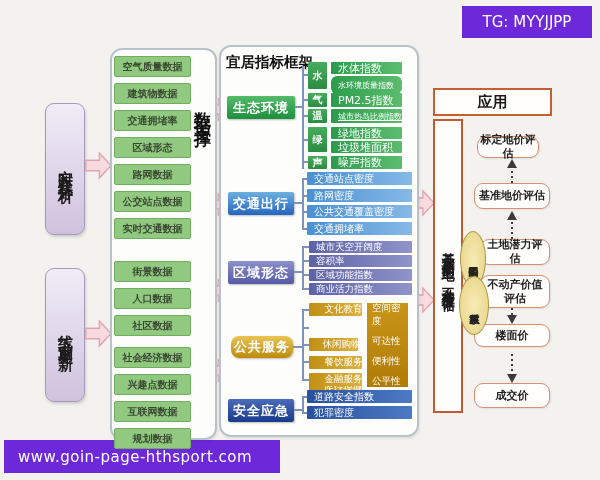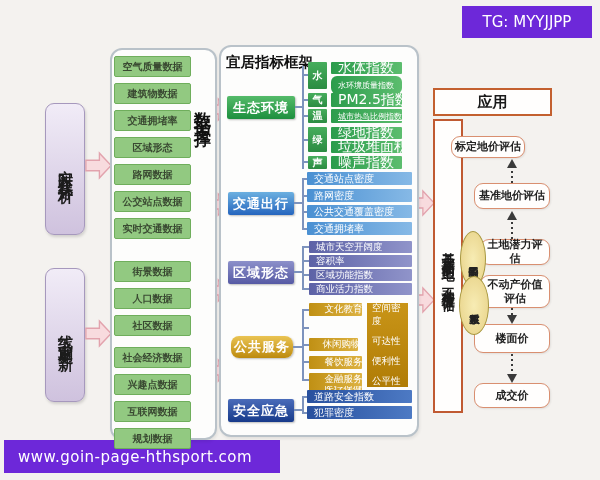--- a/index.html
+++ b/index.html
@@ -38,21 +38,21 @@
        font-size:13px;font-weight:bold;border-radius:2px;white-space:nowrap;
        box-shadow:1px 1px 2px rgba(0,0,0,.25);letter-spacing:1px;}
   .cat-eco{background:linear-gradient(180deg,#55bb6a,#1d8f3e);}
   .cat-tra{background:linear-gradient(180deg,#6cb0e0,#2565be);}
   .cat-reg{background:linear-gradient(180deg,#8c90ca,#565aa4);}
   .cat-pub{background:linear-gradient(180deg,#eac453,#bd8a0e);border-radius:8px;}
   .cat-saf{background:linear-gradient(180deg,#4a6cba,#173a8a);}
 
   .bar{display:flex;align-items:center;color:#fff;white-space:nowrap;overflow:hidden;
        border-radius:1px;padding-left:7px;box-sizing:border-box;}
-  .bar-green{background:linear-gradient(90deg,#2b9c4c,#5cbd6e);font-size:14px;}
+  .bar-green{background:linear-gradient(90deg,#2b9c4c,#5cbd6e);font-size:11px;}
   .bar-blu{background:linear-gradient(90deg,#4a90d2,#86b9e6);font-size:10px;}
   .bar-pur{background:linear-gradient(90deg,#5d62a6,#9094ca);font-size:9.5px;}
   .bar-gold{background:linear-gradient(90deg,#c09014,#ddb242);font-size:9.5px;justify-content:center;padding-left:16px;}
   .bar-navy{background:linear-gradient(90deg,#28509e,#4d7ac4);font-size:10px;}
   .tag-sq{background:linear-gradient(180deg,#46ad5c,#2b8c42);color:#fff;font-size:10px;font-weight:bold;
           display:flex;align-items:center;justify-content:center;border-radius:1px;}
   .gold-big{background:linear-gradient(180deg,#c99518,#b07c06);color:#fff;font-size:9.5px;
             display:flex;flex-direction:column;justify-content:center;gap:7px;padding-left:5px;box-sizing:border-box;}
   .cline{background:#7d93bd;}
 
@@ -206,25 +206,25 @@
   </div>
 
   <div class="abs bar bar-navy" style="left:307px;top:390px;width:105px;height:13px;">道路安全指数</div>
   <div class="abs bar bar-navy" style="left:307px;top:406px;width:105px;height:13px;">犯罪密度</div>
 
   <div class="abs app-head">应用</div>
   <div class="abs basis-box">
     <span class="vtext">基于宜居评估的土地/不动产价值评估</span>
   </div>
 
-  <div class="abs out-box" style="left:451px;top:136px;width:74px;height:22px;">标定地价评估</div>
+  <div class="abs out-box" style="left:477px;top:136px;width:62px;height:22px;">标定地价评估</div>
   <div class="abs out-box" style="left:474px;top:183px;width:76px;height:26px;">基准地价评估</div>
   <div class="abs out-box" style="left:480px;top:239px;width:70px;height:26px;">土地潜力评估</div>
   <div class="abs out-box" style="left:480px;top:275px;width:70px;height:33px;">不动产价值评估</div>
-  <div class="abs out-box" style="left:474px;top:324px;width:76px;height:29px;">楼面价</div>
+  <div class="abs out-box" style="left:474px;top:324px;width:76px;height:23px;">楼面价</div>
   <div class="abs out-box" style="left:474px;top:383px;width:76px;height:25px;">成交价</div>
 
   <svg class="abs" style="left:506px;top:159px;" width="12" height="24">
       <path d="M6 24 V8" stroke="#3a3a3a" stroke-width="2" stroke-dasharray="2 3" fill="none"></path>
       <path d="M6 0 L1 9 H11 Z" fill="#3a3a3a"></path>
     </svg>
   <svg class="abs" style="left:506px;top:211px;" width="12" height="28">
       <path d="M6 28 V8" stroke="#3a3a3a" stroke-width="2" stroke-dasharray="2 3" fill="none"></path>
       <path d="M6 0 L1 9 H11 Z" fill="#3a3a3a"></path>
     </svg>

